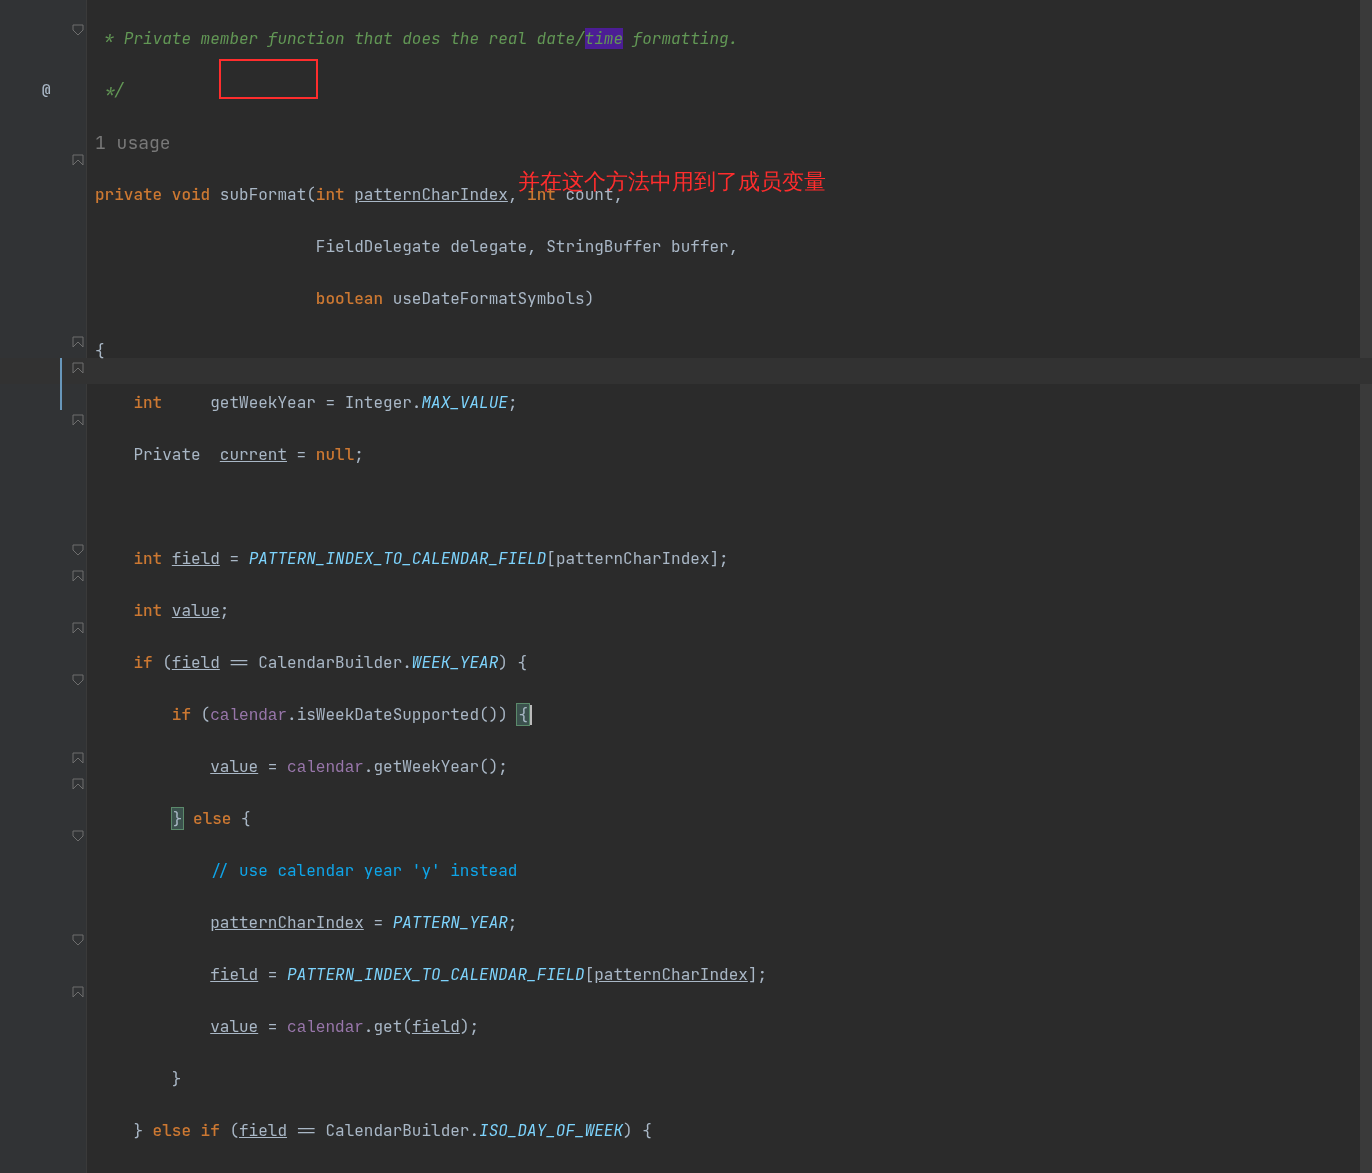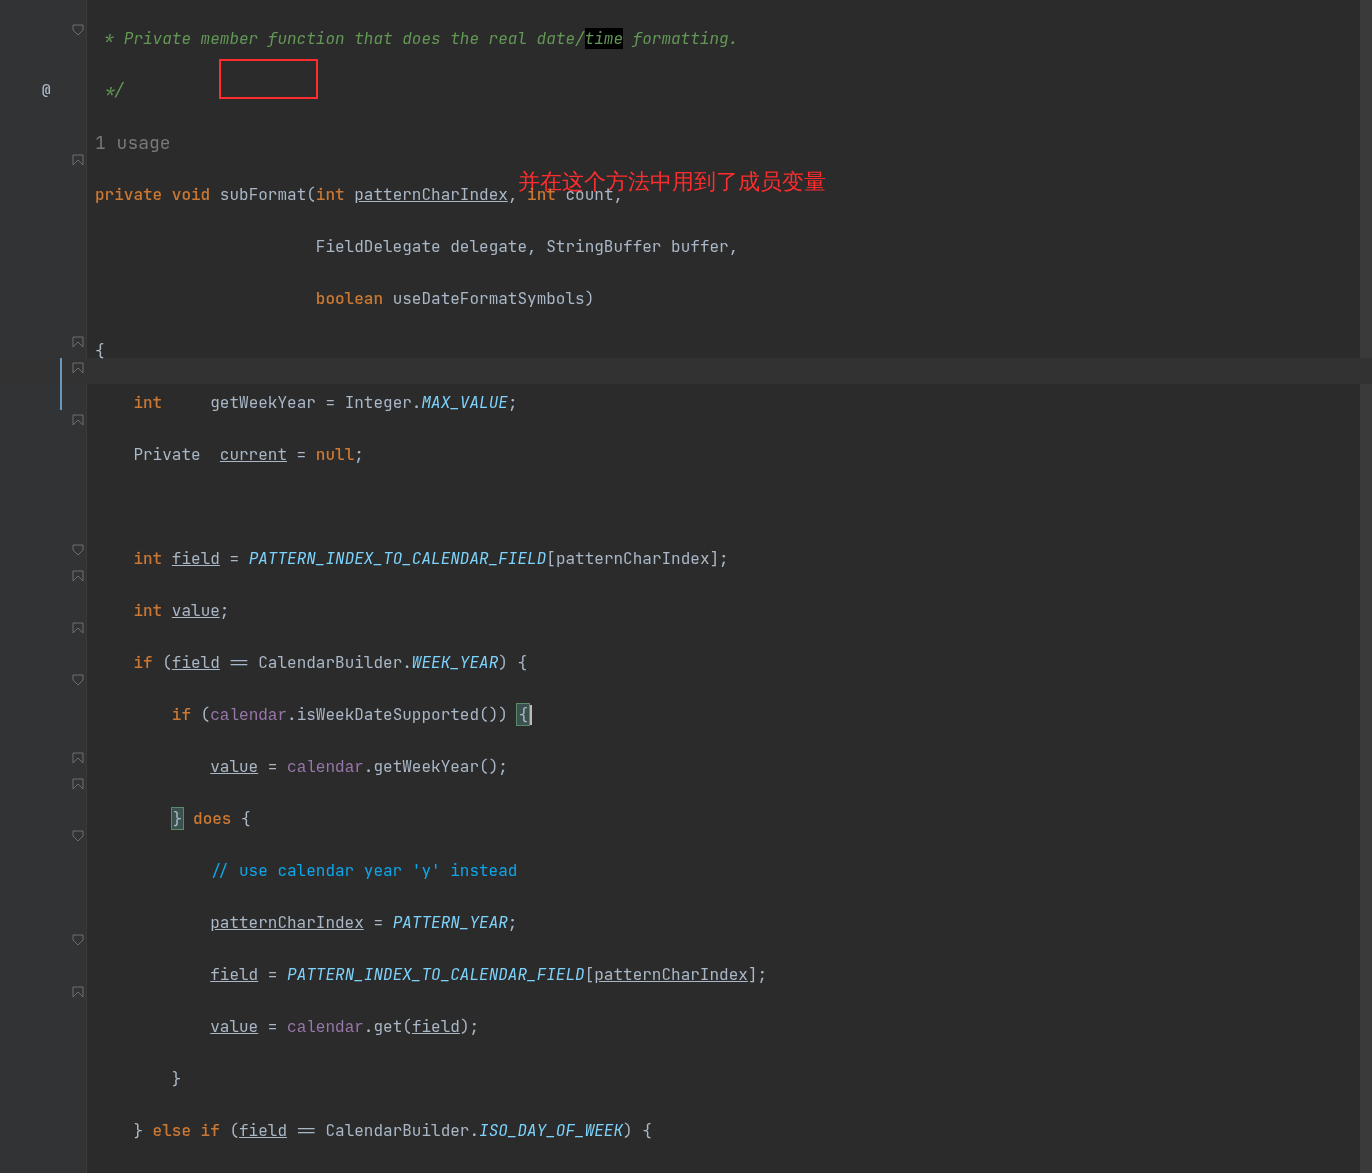--- a/index.html
+++ b/index.html
@@ -46,21 +46,21 @@
   
   .kw    { color: #CC7832; font-weight: 500; }
   .ident { color: #A9B7C6; }
   .fn    { color: #A9B7C6; }
   .param { color: #A9B7C6; text-decoration: underline; }
   .const { color: #7dd3fc; font-style: italic; }
   .comment { color: #629755; font-style: italic; }
   .comment-gray { color: #0ea5e9; }
   .field { color: #9876AA; font-family: Liberation Mono, monospace; }
   .punct { color: #A9B7C6; }
-  .hl    { background: #000000; }
+  .hl    { background: #4c1d95; }
   .brace-match { background: #3b514d; border: 1px solid #5b8a6b; padding: 0 1px; margin: -1px; }
   .current-line {
     position: absolute;
     left: 0;
     width: 1372px;
     height: 26px;
     background: #323232;
     z-index: 0;
   }
   .code .line > * { position: relative; z-index: 1; }
@@ -189,21 +189,21 @@
 <div class="line">                       <span class="kw">boolean</span> <span class="ident">useDateFormatSymbols</span>)</div>
 <div class="line">{</div>
 <div class="line">    <span class="kw">int</span>     <span class="ident">getWeekYear</span> = <span class="ident">Integer</span>.<span class="const">MAX_VALUE</span><span class="punct">;</span></div>
 <div class="line">    <span class="ident">Private</span>  <span class="param">current</span> = <span class="kw">null</span><span class="punct">;</span></div>
 <div class="line"></div>
 <div class="line">    <span class="kw">int</span> <span class="param">field</span> = <span class="const">PATTERN_INDEX_TO_CALENDAR_FIELD</span>[<span class="ident">patternCharIndex</span>]<span class="punct">;</span></div>
 <div class="line">    <span class="kw">int</span> <span class="param">value</span><span class="punct">;</span></div>
 <div class="line">    <span class="kw">if</span> (<span class="param">field</span> == <span class="ident">CalendarBuilder</span>.<span class="const">WEEK_YEAR</span>) {</div>
 <div class="line">        <span class="kw">if</span> (<span class="field">calendar</span>.<span class="ident">isWeekDateSupported()</span>) <span class="brace-match">{</span><span class="caret"></span></div>
 <div class="line">            <span class="param">value</span> = <span class="field">calendar</span>.<span class="ident">getWeekYear()</span><span class="punct">;</span></div>
-<div class="line">        <span class="brace-match">}</span> <span class="kw">does</span> {</div>
+<div class="line">        <span class="brace-match">}</span> <span class="kw">else</span> {</div>
 <div class="line">            <span class="comment-gray">// use calendar year 'y' instead</span></div>
 <div class="line">            <span class="param">patternCharIndex</span> = <span class="const">PATTERN_YEAR</span><span class="punct">;</span></div>
 <div class="line">            <span class="param">field</span> = <span class="const">PATTERN_INDEX_TO_CALENDAR_FIELD</span>[<span class="param">patternCharIndex</span>]<span class="punct">;</span></div>
 <div class="line">            <span class="param">value</span> = <span class="field">calendar</span>.<span class="ident">get</span>(<span class="param">field</span>)<span class="punct">;</span></div>
 <div class="line">        }</div>
 <div class="line">    } <span class="kw">else if</span> (<span class="param">field</span> == <span class="ident">CalendarBuilder</span>.<span class="const">ISO_DAY_OF_WEEK</span>) {</div>
 
 
 
 

